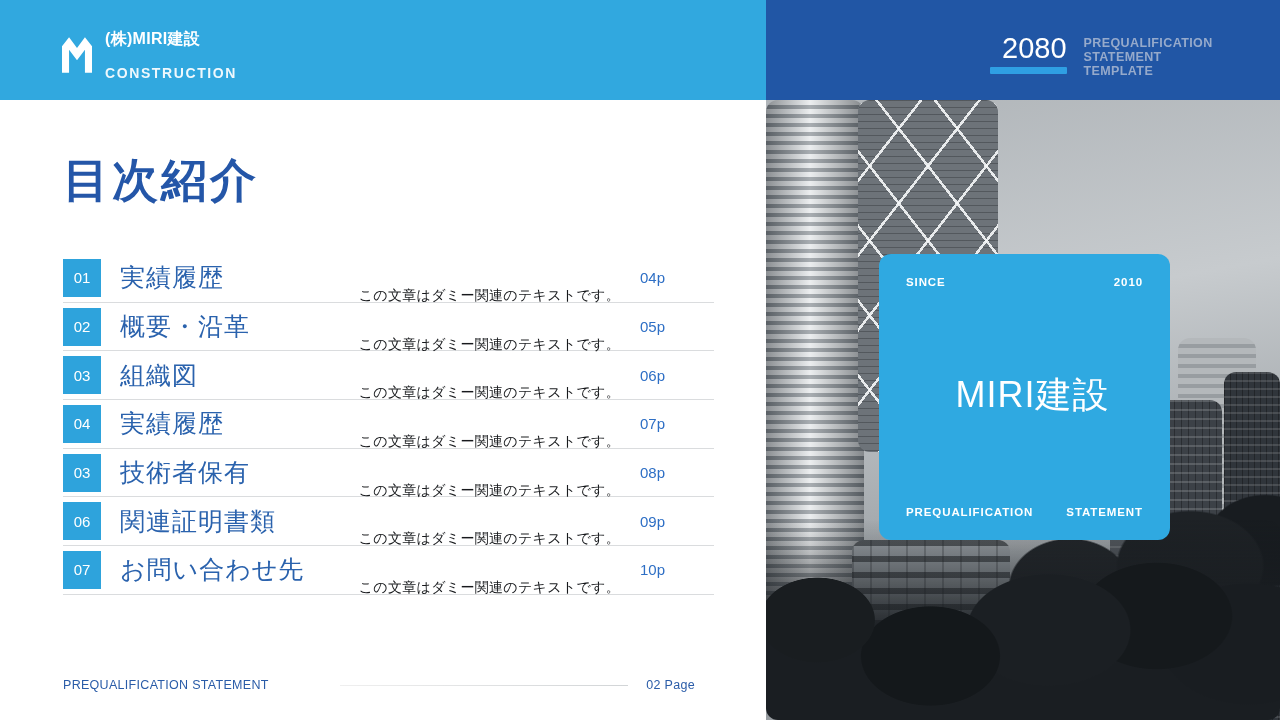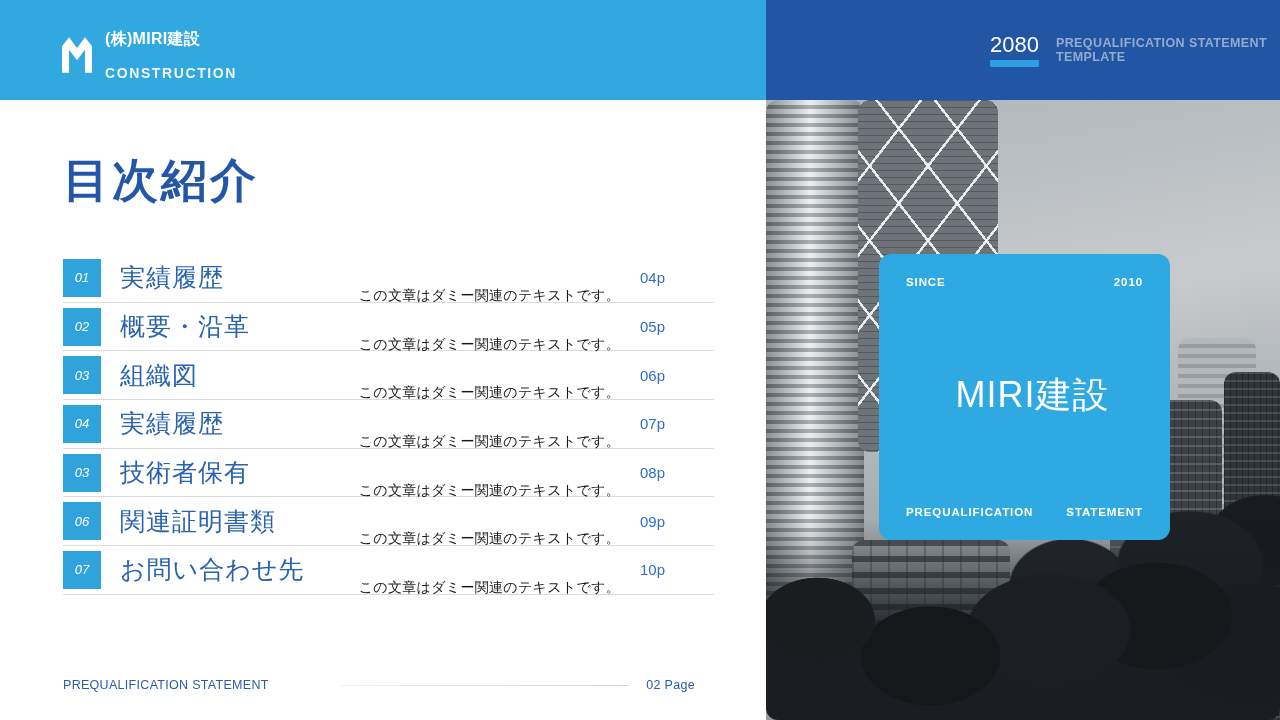--- a/index.html
+++ b/index.html
@@ -13,21 +13,21 @@
   .header { position:absolute; top:0; left:0; width:1280px; height:100px; display:flex;border-radius:7px; }
   .header-left  { width:766px; background:var(--header-light,#31A8DF); position:relative; }
   .header-right { flex:1; background:var(--header-dark,#2156A5); position:relative; }
 
   .logo { position:absolute; left:62px; top:29px; display:flex; align-items:center; gap:13px; }
   .logo-icon { width:30px; height:40px; flex:none; }
   .logo-company { color:#fff; font-size:16px; font-weight:700; letter-spacing:.3px; }
   .logo-sub { color:rgba(255,255,255,.92); font-size:14px; letter-spacing:1.6px; margin-top:15px; font-weight:700; }
 
   .h-block { position:absolute; left:224px; top:34px; display:flex; gap:17px; }
-  .h-num { color:#fff; font-size:22px; line-height:1; font-weight:500; }
+  .h-num { color:#fff; font-size:29px; line-height:1; font-weight:500;margin-left:12px; }
   .h-num-bar { height:7px; background:#2F9FE3; margin-top:4px; border-radius:1px; }
   .h-tpl { color:#96AACB; font-size:12.5px; line-height:14px; letter-spacing:.4px; padding-top:2px; font-weight:600; }
 
   
   .photo {
     position:absolute; left:766px; top:100px; width:514px; height:620px; overflow:hidden;
     background:linear-gradient(170deg,#b0b5b9 0%,#c7cbce 35%,#a6abaf 62%,#8f9498 100%);
   }
   .photo > div { position:absolute;border-radius:12px; }
   .b-cyl { left:0; top:0; width:98px; height:565px;
@@ -77,21 +77,21 @@
   .card-name { position:absolute; top:50%; left:8px; width:100%; transform:translateY(-54%);
     text-align:center; color:#fff; font-size:36px; font-weight:500; letter-spacing:1px; }
 
   
   .page-title { position:absolute; left:63px; top:150px; margin:0; font-size:46px; font-weight:700;
     color:var(--title-blue,#2456A8); letter-spacing:3px; }
 
   .toc { position:absolute; left:63px; top:254px; width:651px; }
   .toc-row { display:flex; align-items:center; height:48.7px; border-bottom:1px solid #DADCDE; }
   .toc-num { width:38px; height:38px; flex:none; background:var(--badge-blue,#2EA3DC); color:#fff;
-    font-size:13px; display:flex; align-items:center; justify-content:center;font-style:italic; }
+    font-size:15px; display:flex; align-items:center; justify-content:center; }
   .toc-title { margin-left:19px; font-size:25px; color:var(--item-title-blue,#2A62AD);
     letter-spacing:1px; white-space:nowrap; }
   .toc-desc { margin-left:auto; font-size:14px; color:#17191C; letter-spacing:.3px; white-space:nowrap;margin-top:36px; }
   .toc-page { width:74px; flex:none; text-align:left; padding-right:7px; margin-left:20px;
     font-size:15px; color:var(--page-num-blue,#2E6FC5); }
 
   .footer { position:absolute; left:63px; top:678px; width:632px; display:flex; align-items:center; }
   .footer-label, .footer-page { font-size:12.5px; color:var(--footer-blue,#2A5CA8); letter-spacing:.3px; }
   .footer-line { flex:1; height:1px; margin:0 18px 0 71px;
     background:linear-gradient(90deg,#efefef,#d2d5d7); }

